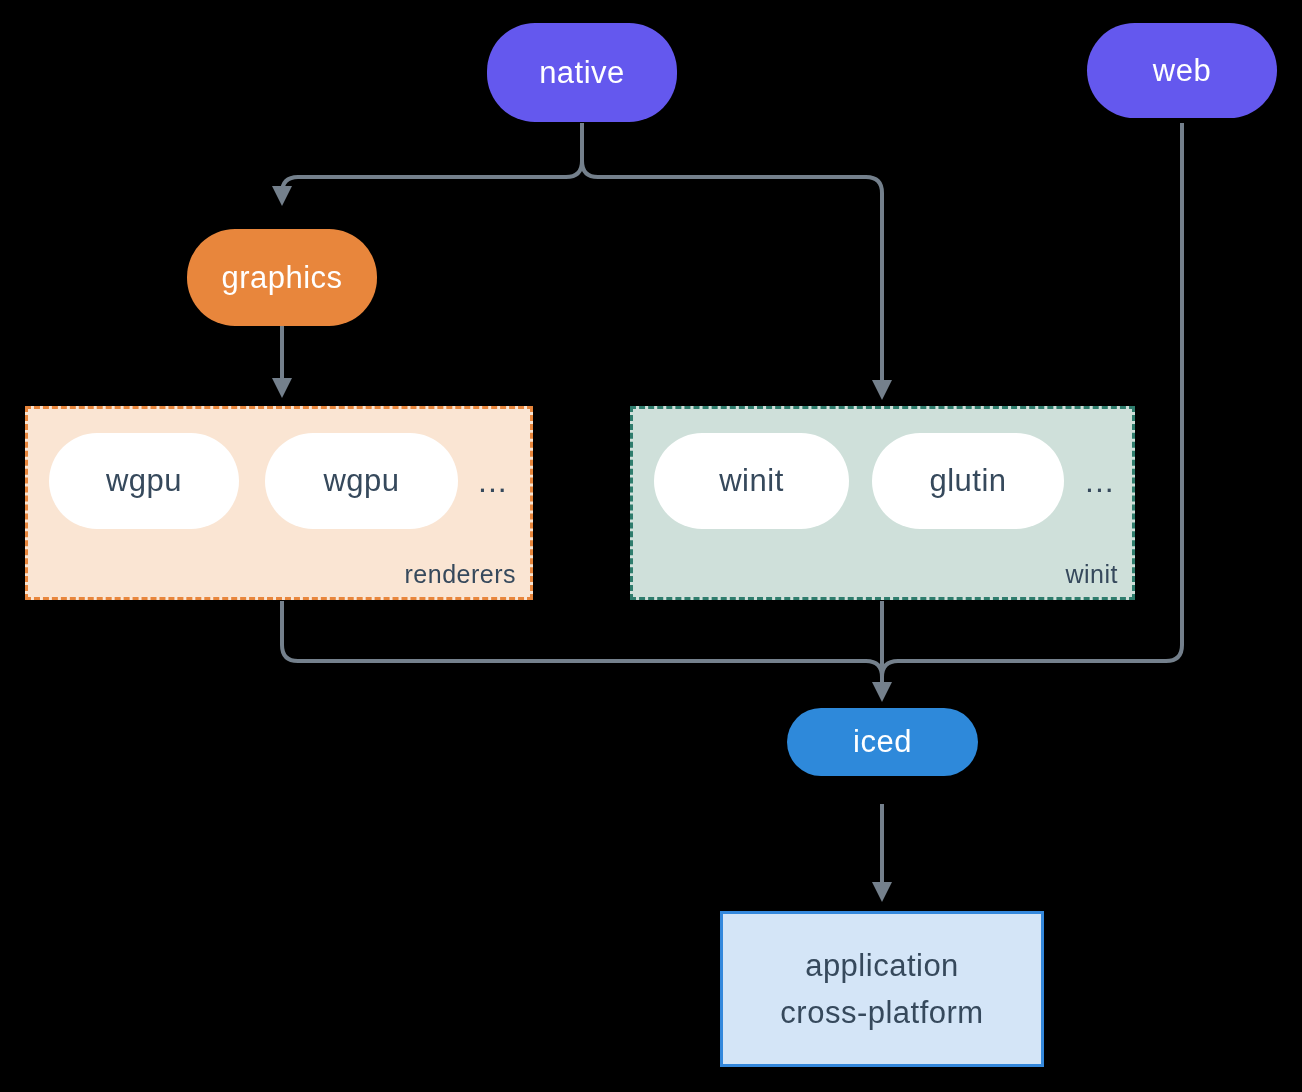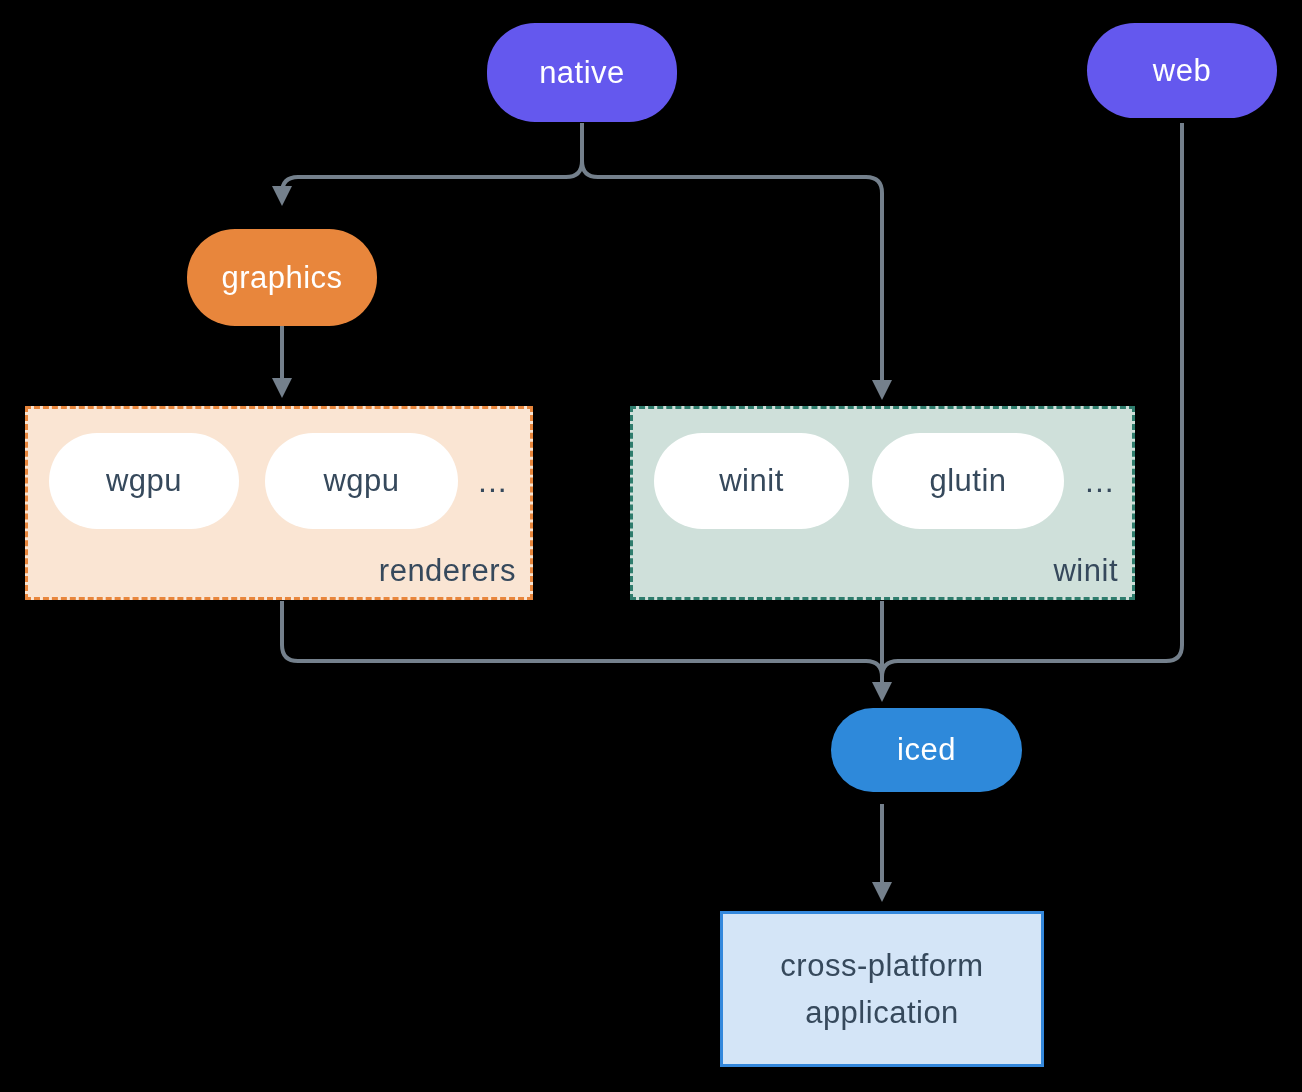--- a/index.html
+++ b/index.html
@@ -22,38 +22,38 @@
     border-radius:48px;font-size:31px;letter-spacing:.5px;
   }
   .pill.purple{background:var(--purple);color:var(--white);}
   .pill.orange{background:var(--orange);color:var(--white);}
   .pill.blue{background:var(--blue);color:var(--white);}
   .pill.white{background:var(--white);color:var(--dark-text);}
 
   .node-native{left:487px;top:23px;width:190px;height:99px;}
   .node-web{left:1087px;top:23px;width:190px;height:95px;}
   .node-graphics{left:187px;top:229px;width:190px;height:97px;}
-  .node-iced{left:831px;top:708px;width:191px;height:84px;}
+  .node-iced{left:787px;top:708px;width:191px;height:68px;}
 
   .group{position:absolute;width:508px;height:194px;box-sizing:border-box;border:3px dashed;}
   .group-renderers{left:25px;top:406px;background:var(--renderers-fill);border-color:var(--renderers-border);}
   .group-shells{left:630px;top:406px;width:505px;background:var(--shells-fill);border-color:var(--shells-border);}
   .group .pill{top:24px;height:96px;}
   .group-renderers .pill-a{left:21px;width:190px;}
   .group-renderers .pill-b{left:237px;width:193px;}
   .group-shells .pill-a{left:21px;width:195px;}
   .group-shells .pill-b{left:239px;width:192px;}
   .ellipsis{
     position:absolute;top:24px;height:96px;display:flex;align-items:center;
     color:var(--dark-text);font-size:32px;letter-spacing:1px;
   }
   .group-renderers .ellipsis{left:450px;}
   .group-shells .ellipsis{left:452px;}
   .group-label{
-    position:absolute;right:14px;bottom:8px;color:var(--dark-text);font-size:31px;letter-spacing:.5px;
+    position:absolute;right:14px;bottom:8px;color:var(--dark-text);font-size:25px;letter-spacing:.5px;
   }
 
   .appbox{
     position:absolute;left:720px;top:911px;width:324px;height:156px;box-sizing:border-box;
     background:var(--app-fill);border:3px solid var(--app-border);
     display:flex;flex-direction:column;align-items:center;justify-content:center;
     color:var(--dark-text);font-size:31px;line-height:47px;letter-spacing:.5px;
   }
 </style>
 </head>
@@ -90,17 +90,17 @@
   <div class="group group-shells">
     <div class="pill white pill-b">glutin</div>
     <div class="pill white pill-a">winit</div>
     <span class="ellipsis">...</span>
     <span class="group-label">winit</span>
   </div>
 
   <div class="pill blue node-iced">iced</div>
 
   <div class="appbox">
+    <div>application</div>
     <div>cross-platform</div>
-    <div>application</div>
   </div>
 
 </div>
 
 </body></html>

